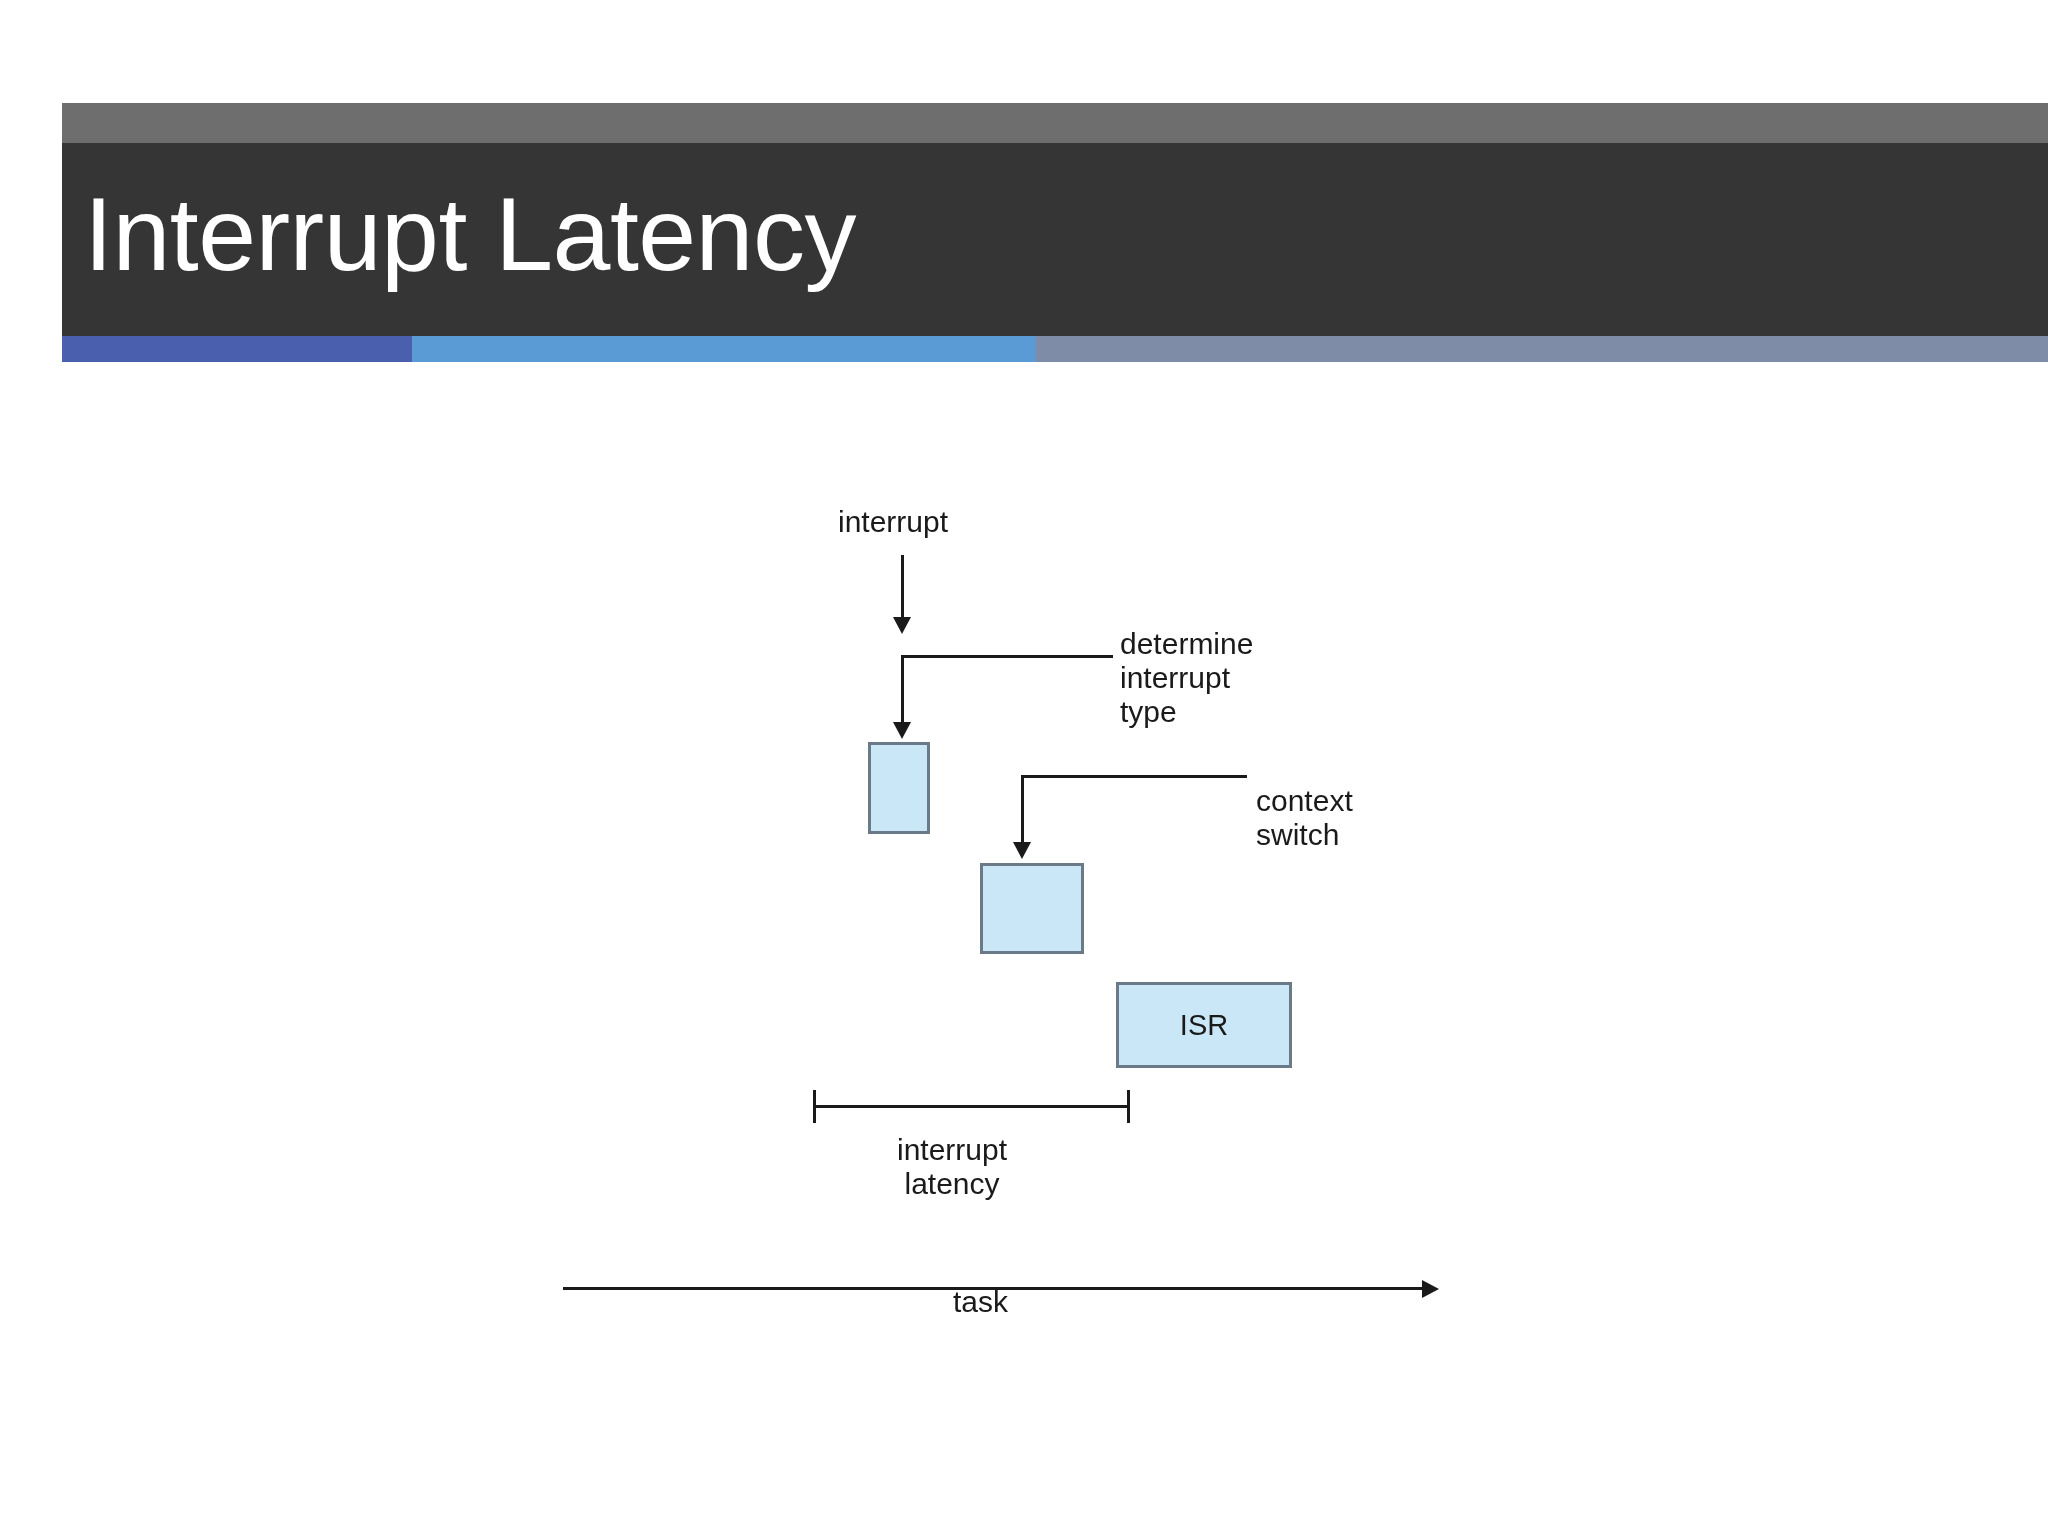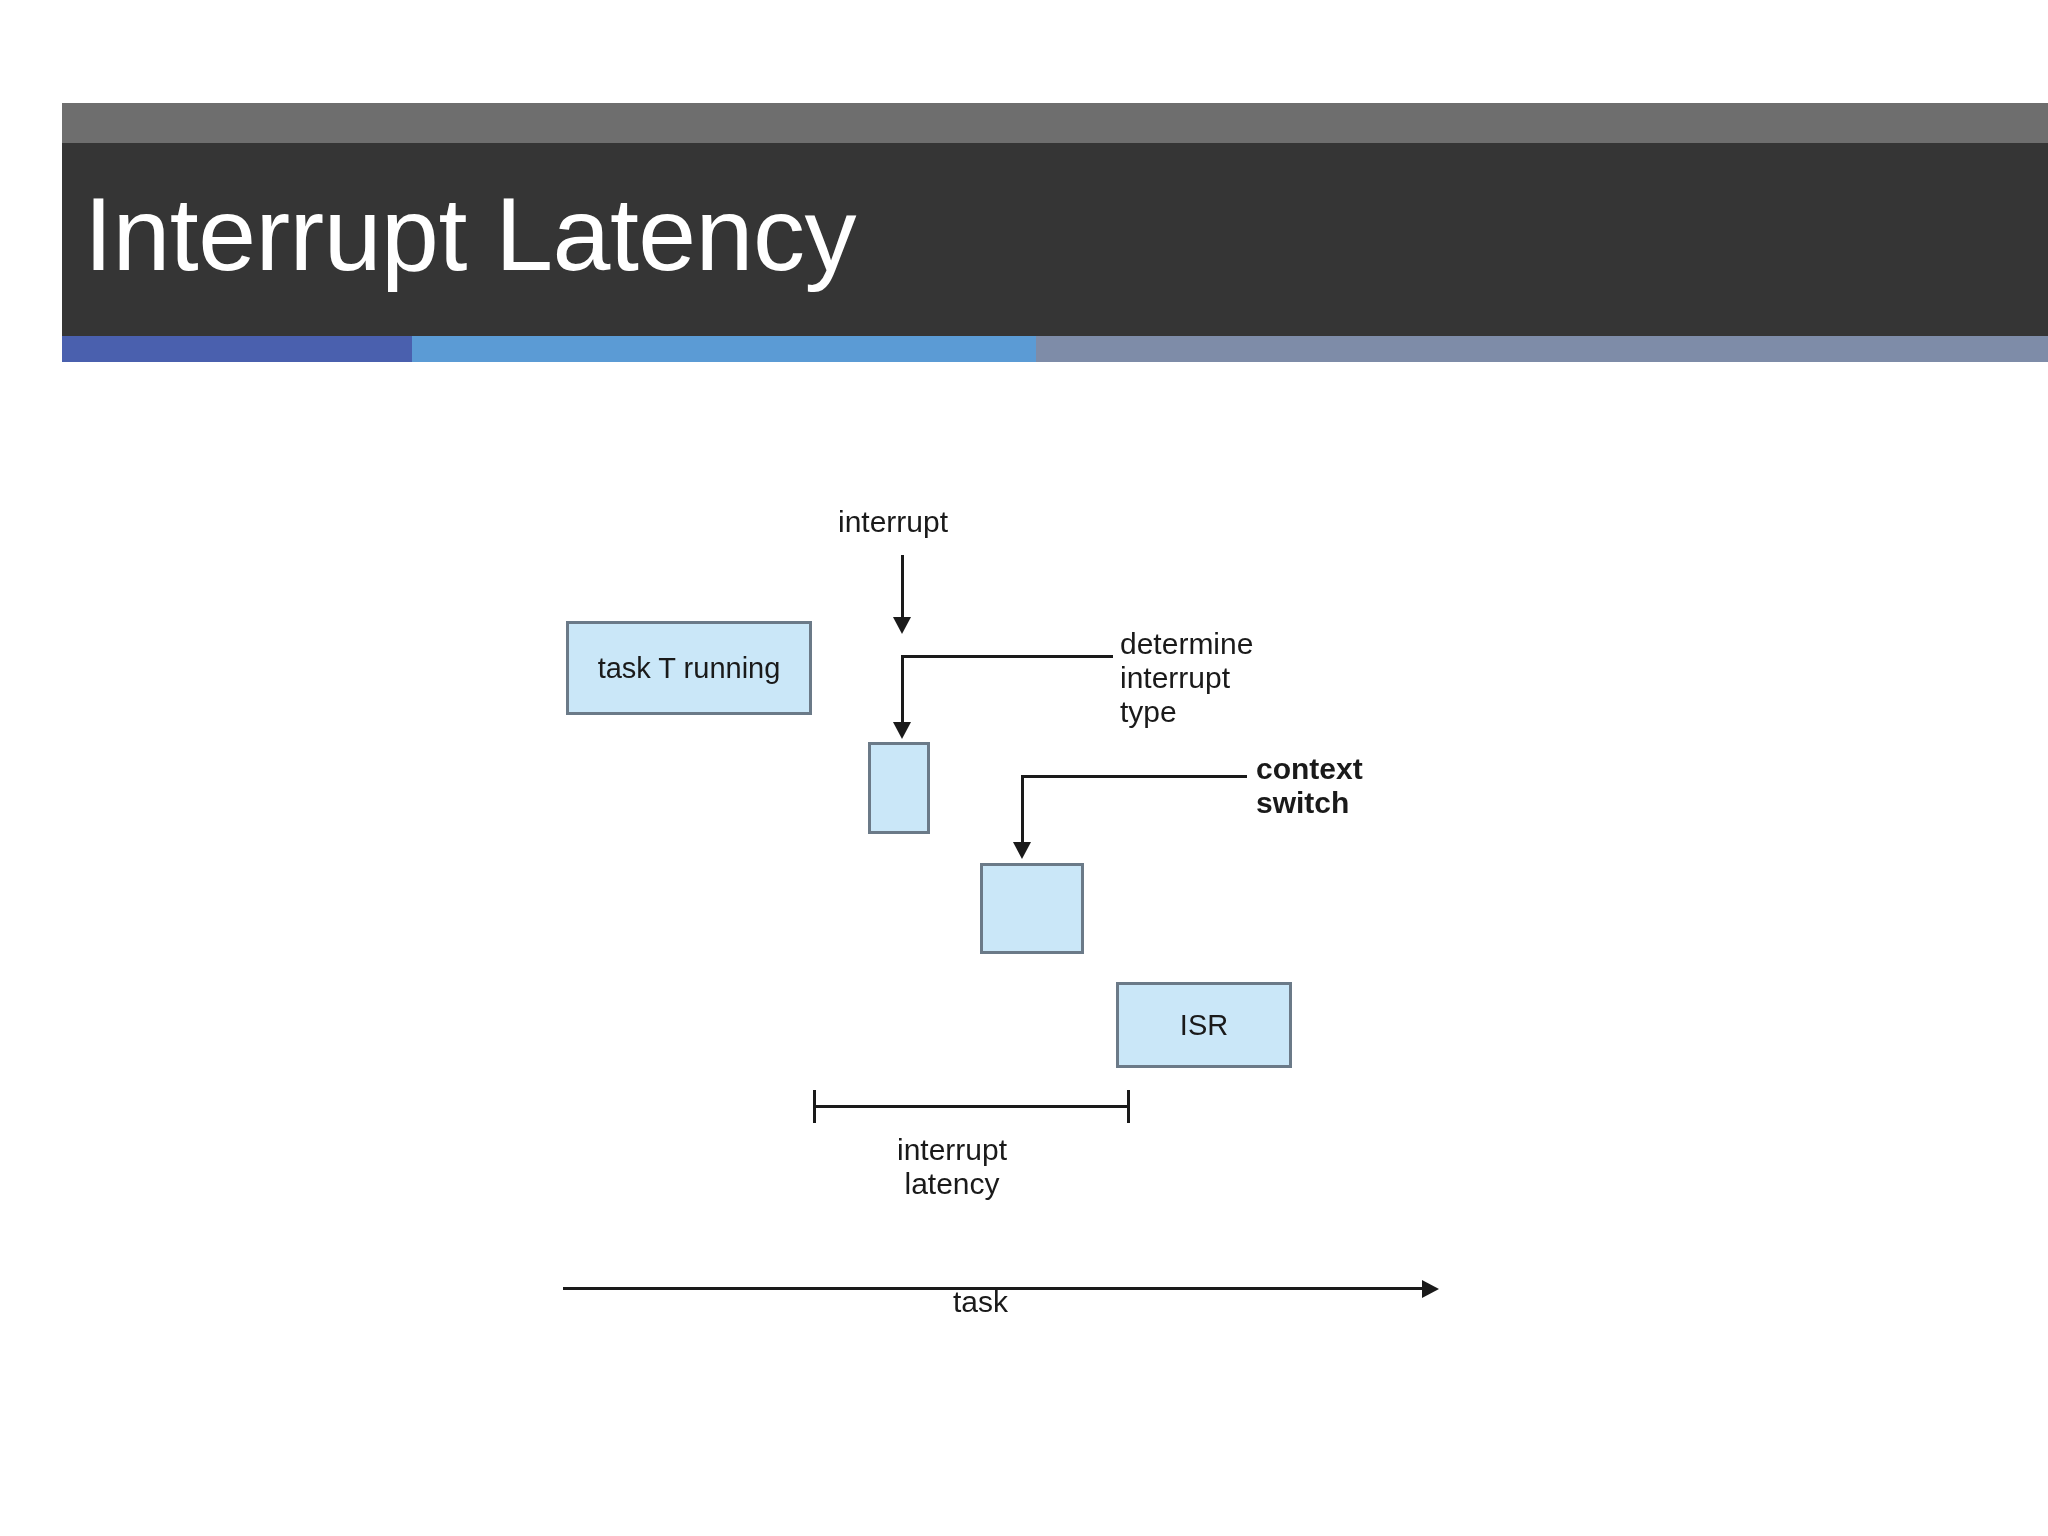--- a/index.html
+++ b/index.html
@@ -92,21 +92,21 @@
   .dlabel {
     position: absolute;
     color: #1a1a1a;
     font-size: 30px;
     line-height: 34px;
     font-family: "Liberation Sans", sans-serif;
     white-space: pre-line;
   }
   .label-interrupt { left: 838px;  top: 505px; }
   .label-determine { left: 1120px; top: 615px; margin-top: 12px; }
-  .label-context   { left: 1256px; top: 752px; font-weight: bold; }
+  .label-context   { left: 1256px; top: 784px; }
   .label-latency   { left: 897px;  top: 1133px; text-align: center; }
   .label-time      { left: 953px;  top: 1285px; }
 
   .dline {
     position: absolute;
     background: #1a1a1a;
   }
   .vline { width: 3px; }
   .hline { height: 3px; }
 
@@ -164,23 +164,20 @@
     <div class="stripe-seg-3"></div>
   </div>
 </div>
 
 <div class="diagram">
 
   <div class="dlabel label-interrupt">interrupt</div>
   <div class="dline vline arr-interrupt-line"></div>
   <div class="arrowhead-down arr-interrupt-head"></div>
 
-  <div class="dbox box-task">
-    <span>task T running</span>
-  </div>
 
   <div class="dline hline conn-det-h"></div>
   <div class="dline vline conn-det-v"></div>
   <div class="arrowhead-down conn-det-head"></div>
   <div class="dlabel label-determine">determine
 interrupt
 type</div>
   <div class="dbox box-determine">
     <span></span>
   </div>

